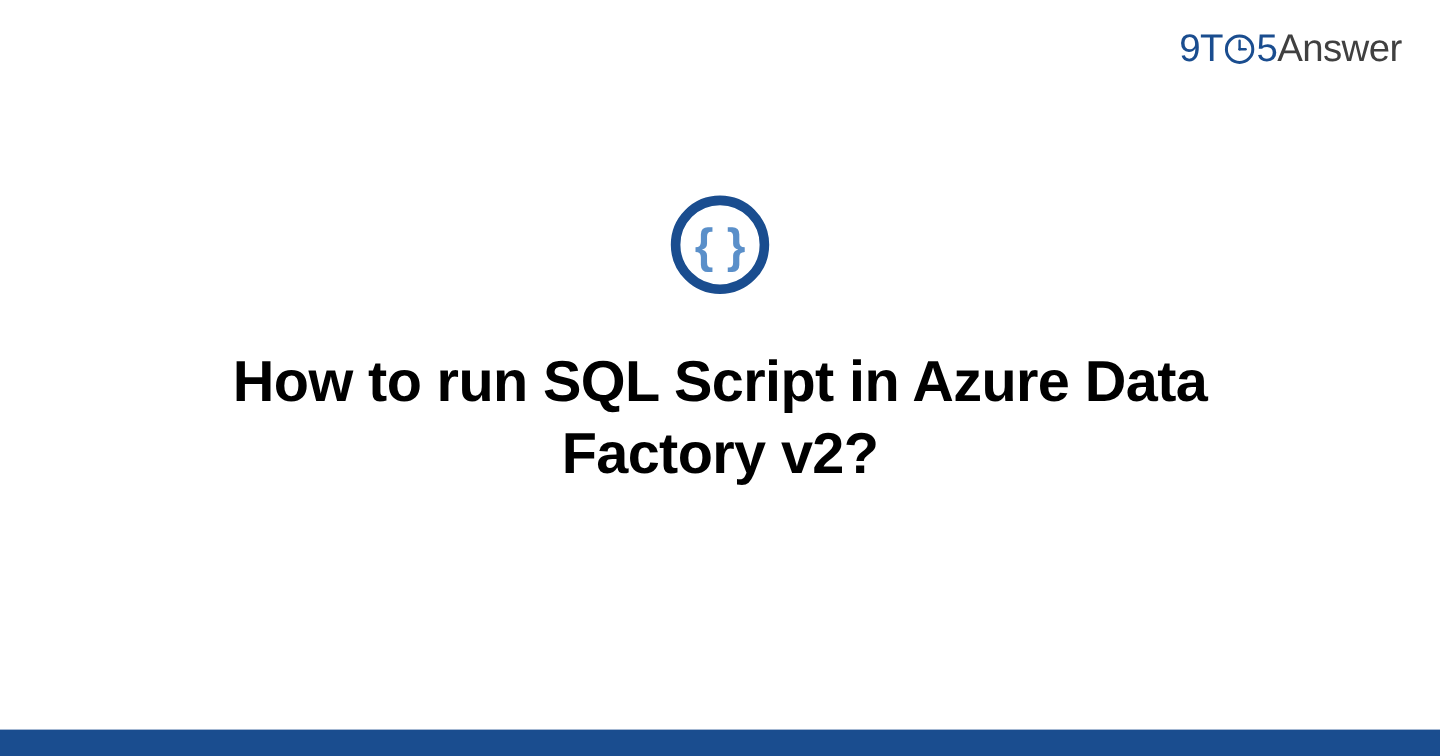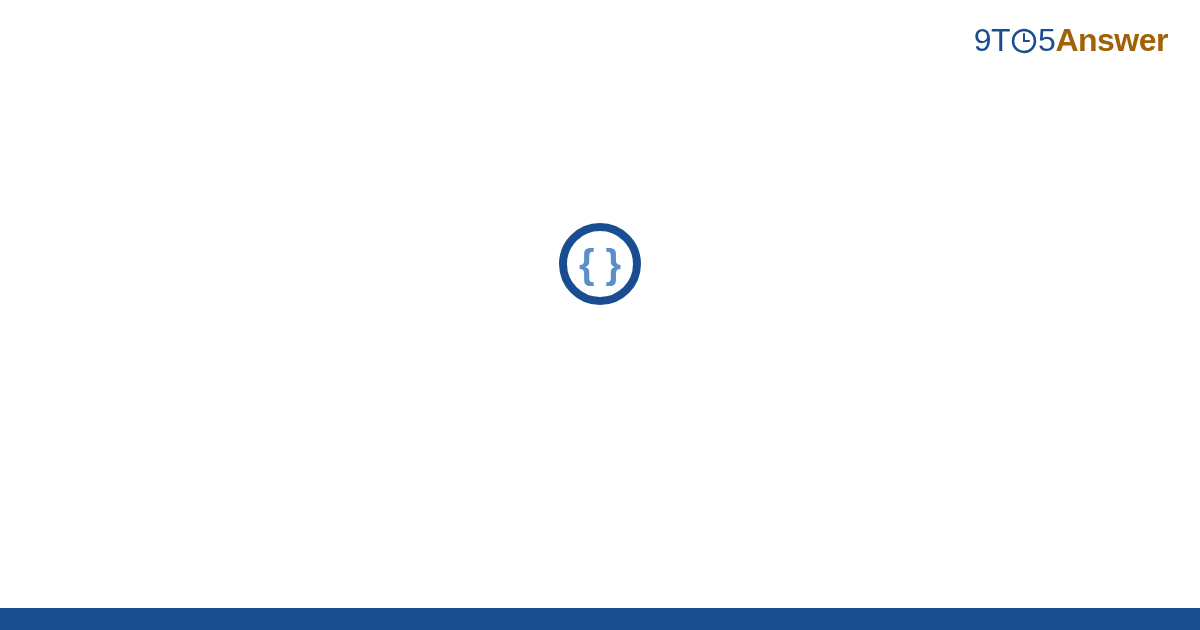--- a/index.html
+++ b/index.html
@@ -21,22 +21,22 @@
       right: 32px;
       font-size: 32px;
       font-weight: 400;
       letter-spacing: -0.5px;
     }
     .logo-part1 {
       color: #1a4d8f;
       font-weight: 400;
     }
     .logo-part2 {
-      color: #a16207;
-      font-weight: 700;
+      color: #404040;
+      font-weight: 400;
       text-align: center;
     }
     .logo-clock {
       display: inline-flex;
       align-items: center;
       justify-content: center;
       vertical-align: -3px;
       margin: 0 1px;
     }
     .content {
@@ -86,15 +86,16 @@
     </span><span class="logo-part1">5</span><span class="logo-part2">Answer</span>
 </div>
 
 <div class="content">
   <div class="code-icon">
     <svg width="84" height="84" viewBox="0 0 84 84">
       <circle cx="42" cy="42" r="37" fill="none" stroke="#1a4d8f" stroke-width="8"></circle>
       <text x="42" y="56" font-size="40" font-weight="700" fill="#5a8fc9" text-anchor="middle" font-family="Arial, sans-serif">{ }</text>
     </svg>
   </div>
+  <h1 class="title">How to run SQL Script in Azure Data Factory v2?</h1>
 </div>
 
 <div class="footer-bar"></div>
 
 </body></html>

